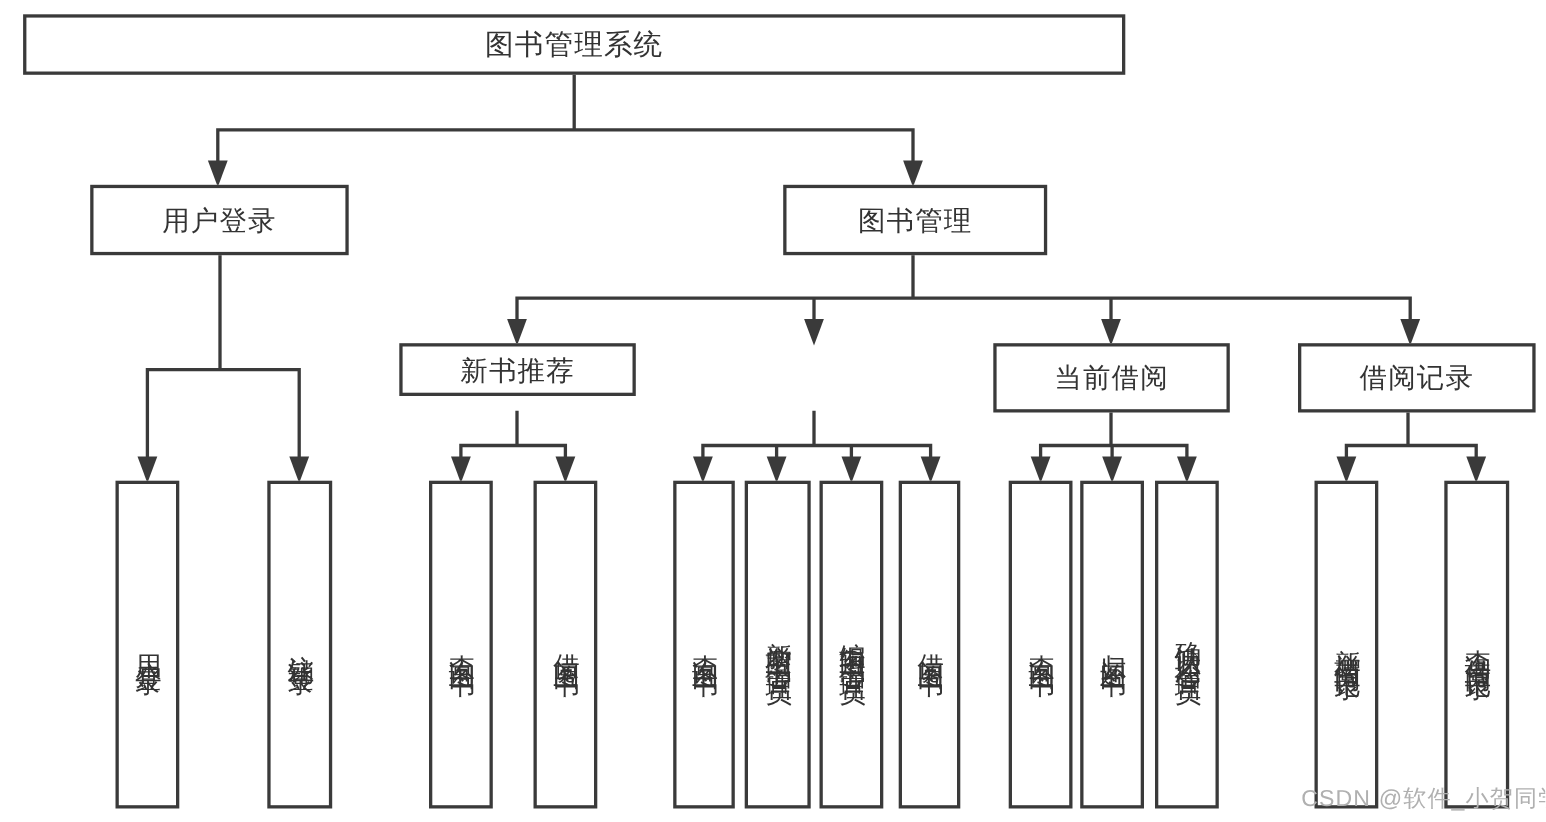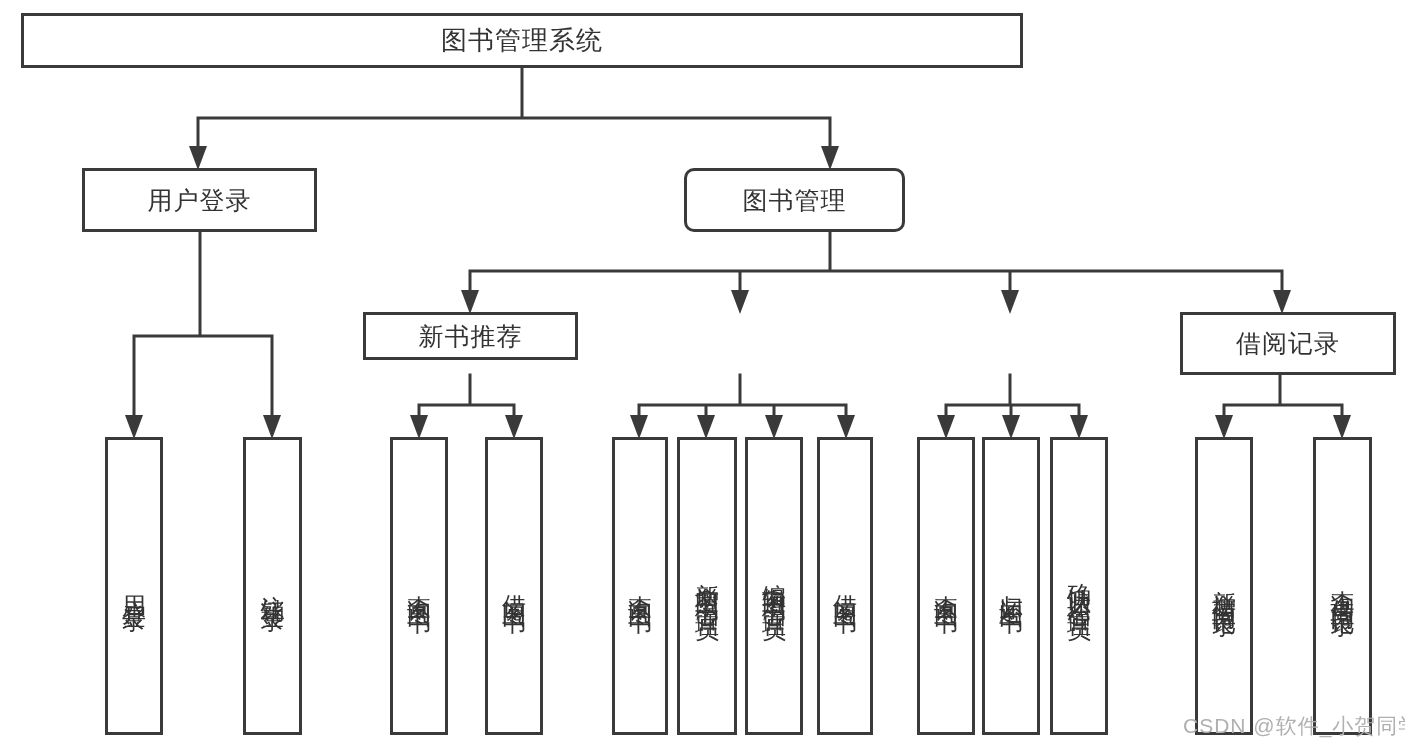--- a/index.html
+++ b/index.html
@@ -102,23 +102,24 @@
       <polygon points="1070,415 1088,415 1079,439"></polygon>
 
       <polygon points="1215,415 1233,415 1224,439"></polygon>
       <polygon points="1333,415 1351,415 1342,439"></polygon>
     </g>
   </svg>
 
   <div class="node root-node" style="left:21px; top:13px; width:1002px; height:55px;">图书管理系统</div>
 
   <div class="node h-node" style="left:82px; top:168px; width:235px; height:64px;">用户登录</div>
-  <div class="node h-node" style="left:684px; top:168px; width:221px; height:64px;border-radius:10px;">图书管理</div>
+  <div class="node h-node" style="left:712px; top:168px; width:240px; height:64px;">图书管理</div>
 
   <div class="node h-node" style="left:363px; top:312px; width:215px; height:48px;">新书推荐</div>
+  <div class="node h-node" style="left:903px; top:312px; width:215px; height:63px;">当前借阅</div>
   <div class="node h-node" style="left:1180px; top:312px; width:216px; height:63px;">借阅记录</div>
 
   <div class="node leaf" style="left:105px; top:437px; width:58px; height:298px;">用户登录</div>
   <div class="node leaf" style="left:243px; top:437px; width:59px; height:298px;">注销登录</div>
 
   <div class="node leaf" style="left:390px; top:437px; width:58px; height:298px;">查询图书</div>
   <div class="node leaf" style="left:485px; top:437px; width:58px; height:298px;">借阅图书</div>
 
   <div class="node leaf" style="left:612px; top:437px; width:56px; height:298px;">查询图书</div>
   <div class="node leaf" style="left:677px; top:437px; width:60px; height:298px;">新增图书（管理员）</div>

